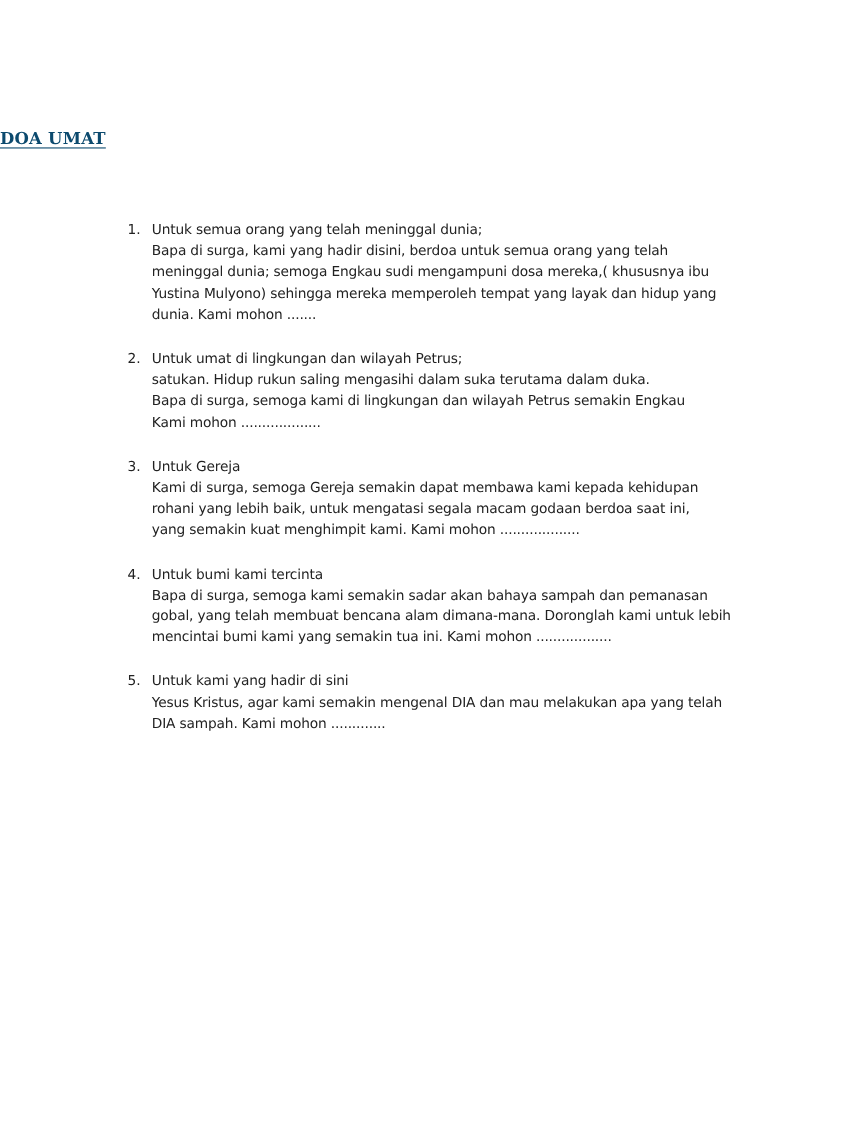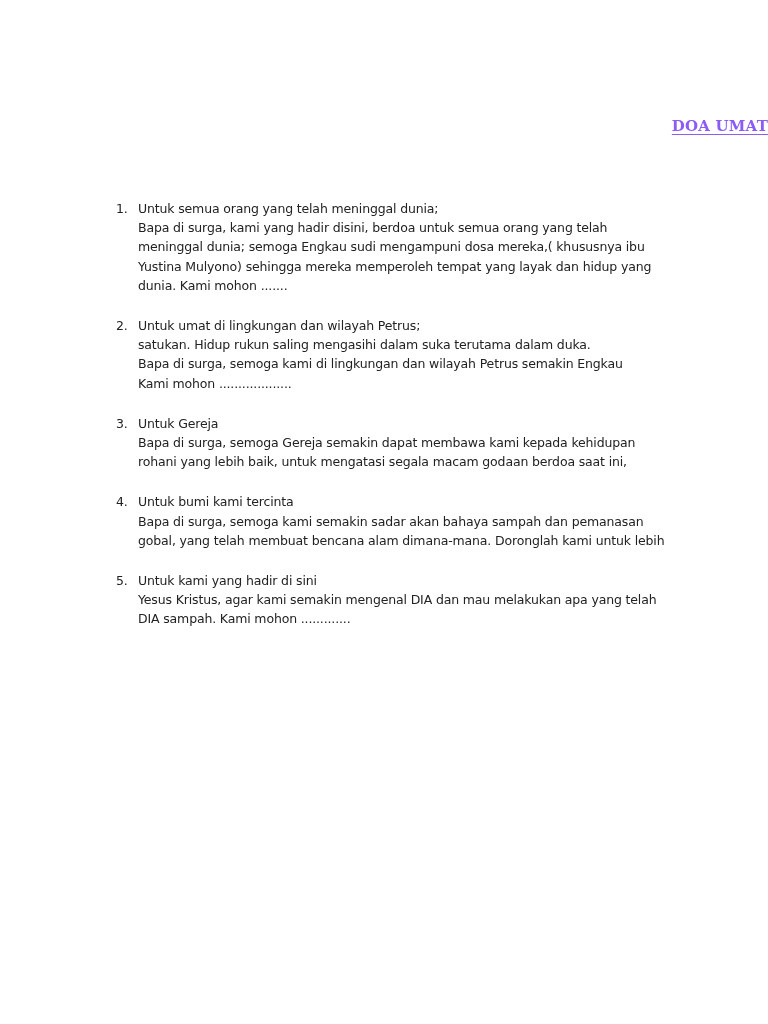--- a/index.html
+++ b/index.html
@@ -20,26 +20,26 @@
     left: 0; top: 0;
     width: 768px;
     height: 1024px;
     background: #ffffff;
   }
   .title {
     position: absolute;
     top: 117px;
     left: 0;
     width: 768px;
-    text-align: right;
+    text-align: left;
     font-family: "DejaVu Serif", serif;
     font-weight: bold;
     font-size: 15px;
     letter-spacing: 0.2px;
-    color: #8b5cf6;
+    color: #0c4a6e;
   }
   .title span {
     text-decoration: underline;
     text-underline-offset: 3px;
     text-decoration-thickness: 1px;
   }
   .list {
     position: absolute;
     left: 116px;
     top: 199px;
@@ -88,28 +88,30 @@
     <li class="item">
       <span class="num">2.</span>
       <span class="heading">Untuk umat di lingkungan dan wilayah Petrus;</span>
       <span class="line">satukan. Hidup rukun saling mengasihi dalam suka terutama dalam duka.</span>
       <span class="line">Bapa di surga, semoga kami di lingkungan dan wilayah Petrus semakin Engkau</span>
       <span class="line">Kami mohon ...................</span>
     </li>
     <li class="item">
       <span class="num">3.</span>
       <span class="heading">Untuk Gereja</span>
-      <span class="line">Bapa di surga, semoga Gereja semakin dapat membawa kami kepada kehidupan</span>
+      <span class="line">Kami di surga, semoga Gereja semakin dapat membawa kami kepada kehidupan</span>
       <span class="line">rohani yang lebih baik, untuk mengatasi segala macam godaan berdoa saat ini,</span>
+      <span class="line">yang semakin kuat menghimpit kami. Kami mohon ...................</span>
     </li>
     <li class="item">
       <span class="num">4.</span>
       <span class="heading">Untuk bumi kami tercinta</span>
       <span class="line">Bapa di surga, semoga kami semakin sadar akan bahaya sampah dan pemanasan</span>
       <span class="line">gobal, yang telah membuat bencana alam dimana-mana. Doronglah kami untuk lebih</span>
+      <span class="line">mencintai bumi kami yang semakin tua ini. Kami mohon ..................</span>
     </li>
     <li class="item">
       <span class="num">5.</span>
       <span class="heading">Untuk kami yang hadir di sini</span>
       <span class="line">Yesus Kristus, agar kami semakin mengenal DIA dan mau melakukan apa yang telah</span>
       <span class="line">DIA sampah. Kami mohon .............</span>
     </li>
   </ol>
 </div>
 

